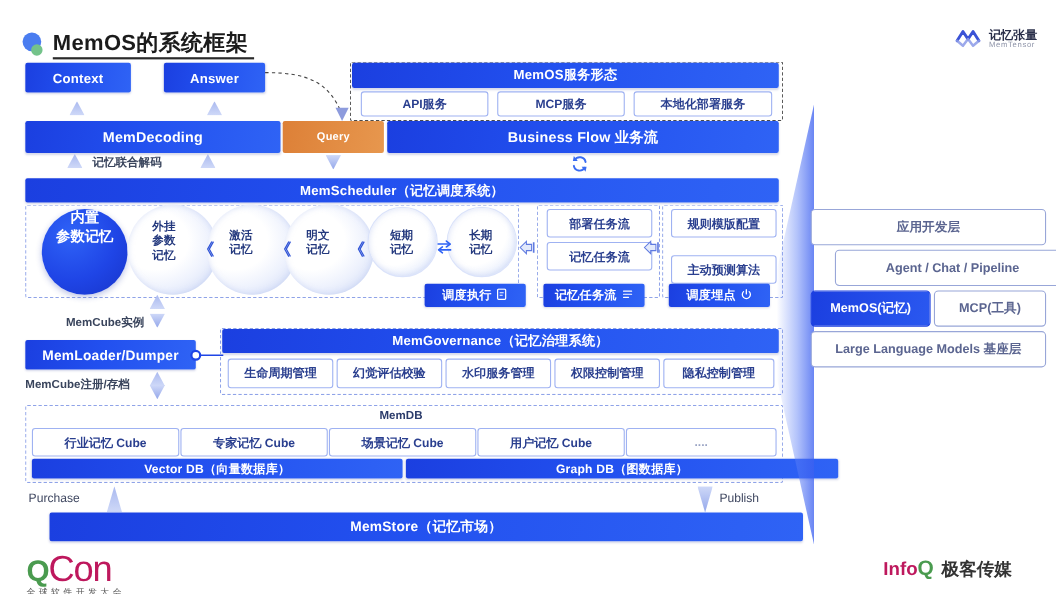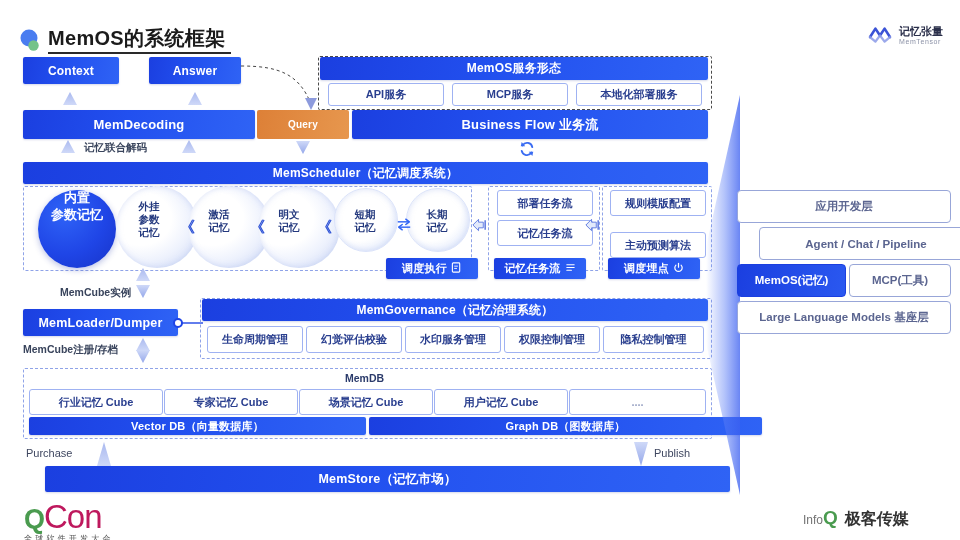--- a/index.html
+++ b/index.html
@@ -85,21 +85,21 @@
     position:absolute;
     background:linear-gradient(90deg,rgba(120,150,250,0) 0%,rgba(92,126,246,.55) 55%,rgba(60,96,240,.9) 100%);
   }
 
   
   .qcon{position:absolute;}
   .qcon .q{font-size:27px;font-weight:800;color:#4a9b4f;letter-spacing:-1px;}
   .qcon .c{font-size:33px;font-weight:400;color:#be185d;letter-spacing:-1px;}
   .qcon .sub{font-size:8px;color:#555;letter-spacing:3.2px;margin-top:-3px;}
   .infoq{position:absolute;display:flex;align-items:baseline;gap:7px;}
-  .infoq .i1{font-size:12px;font-weight:400;color:#737373;}
+  .infoq .i1{font-size:17px;font-weight:700;color:#be185d;}
   .infoq .i2{font-size:19px;font-weight:800;color:#4a9b4f;}
   .infoq .i3{font-size:16px;font-weight:700;color:#333;}
 
   .plainTxt{position:absolute;color:#3a4258;font-size:10.5px;font-weight:600;}
   .dottedCurve{position:absolute;}
 </style>
 </head>
 <body>
 
 <div class="stage">

